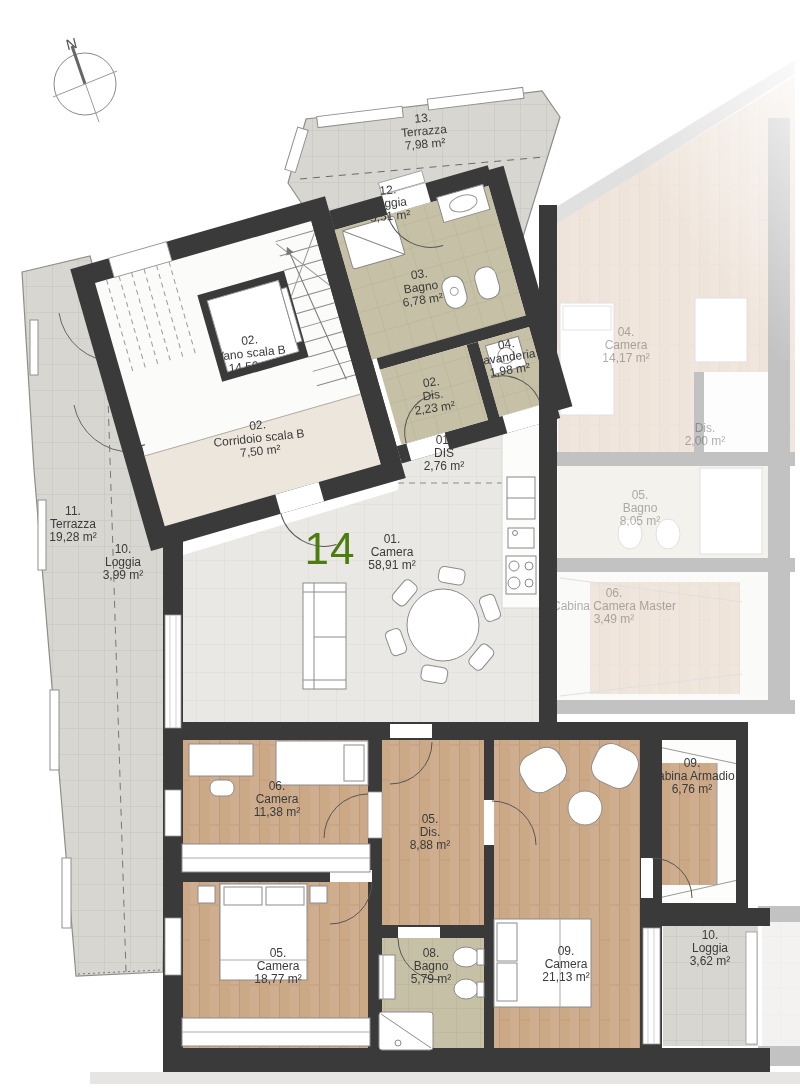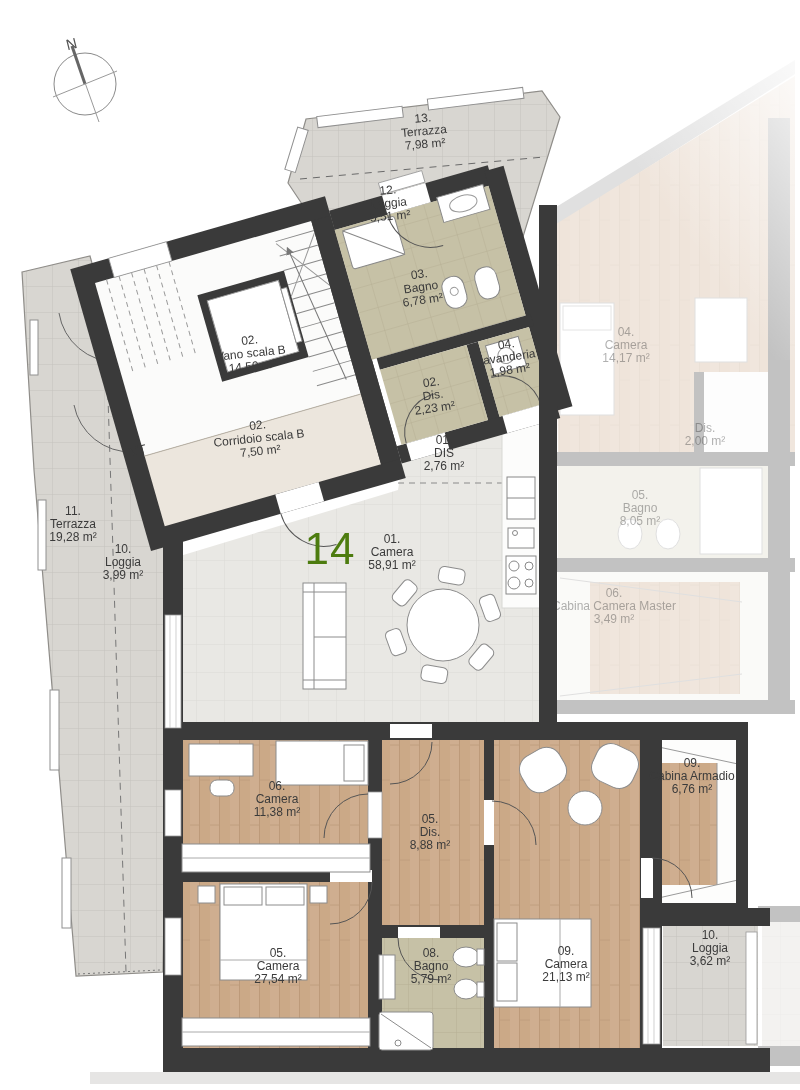--- a/index.html
+++ b/index.html
@@ -371,21 +371,21 @@
       <div>8,88 m²</div>
 </div>
 <div class="rl" style="left:692px;top:757px">
   <div>09.</div>
       <div>Cabina Armadio</div>
       <div>6,76 m²</div>
 </div>
 <div class="rl" style="left:278px;top:947px">
   <div>05.</div>
       <div>Camera</div>
-      <div>27,54 m²</div>
+      <div>18,77 m²</div>
 </div>
 <div class="rl" style="left:431px;top:947px">
   <div>08.</div>
       <div>Bagno</div>
       <div>5,79 m²</div>
 </div>
 <div class="rl" style="left:566px;top:945px">
   <div>09.</div>
       <div>Camera</div>
       <div>21,13 m²</div>

